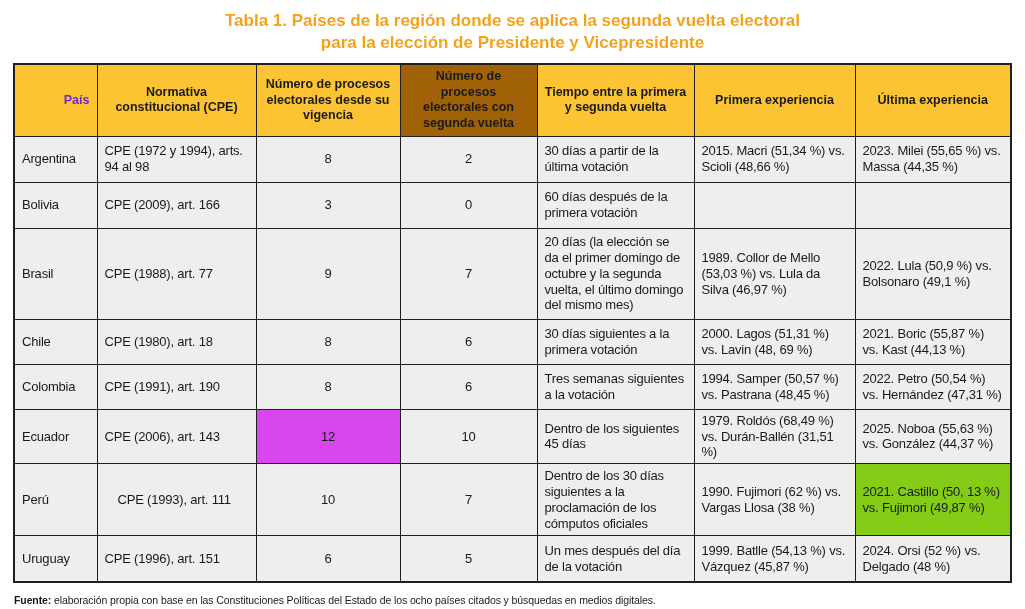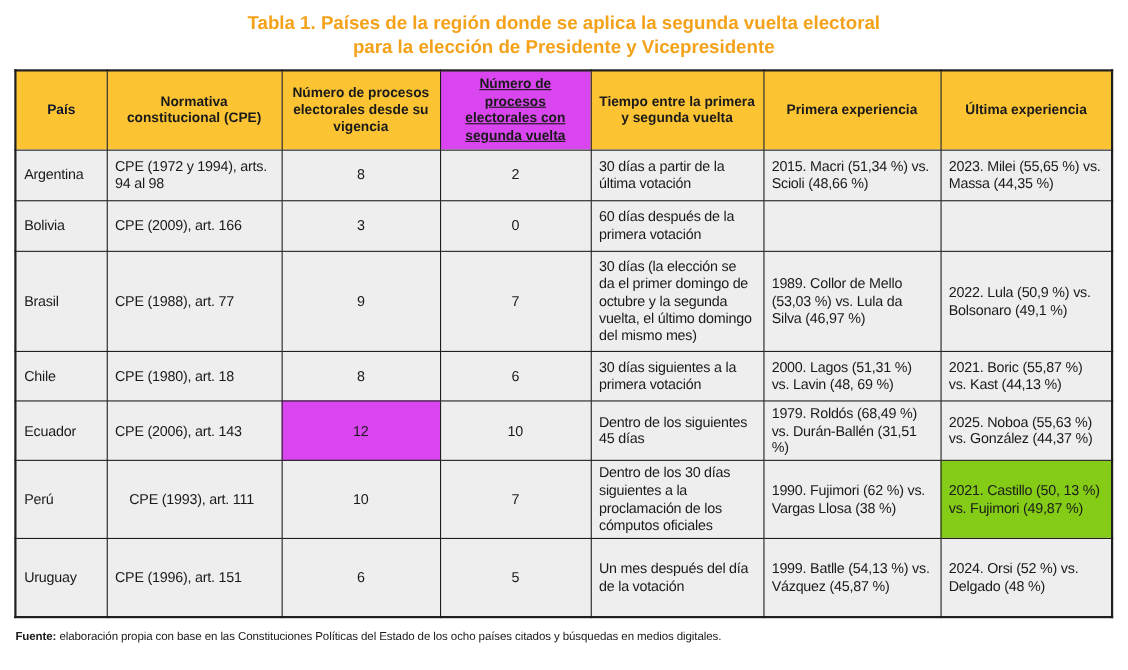--- a/index.html
+++ b/index.html
@@ -81,24 +81,24 @@
         <col style="width: 83px;">
         <col style="width: 159px;">
         <col style="width: 144px;">
         <col style="width: 137px;">
         <col style="width: 157px;">
         <col style="width: 161px;">
         <col style="width: 156px;">
       </colgroup>
     <thead>
       <tr>
-          <th style="background: rgb(252, 196, 51); color: #0f172a;">País</th>
+          <th style="background: rgb(252, 196, 51); color: #6d28d9; text-align: right;">País</th>
           <th style="background: rgb(252, 196, 51); color: rgb(26, 26, 26);">Normativa constitucional (CPE)</th>
           <th style="background: rgb(252, 196, 51); color: rgb(26, 26, 26);">Número de procesos electorales desde su vigencia</th>
-          <th style="background: #d946ef; color: rgb(26, 26, 26); text-decoration: underline;">Número de procesos electorales con segunda vuelta</th>
+          <th style="background: #a16207; color: rgb(26, 26, 26);">Número de procesos electorales con segunda vuelta</th>
           <th style="background: rgb(252, 196, 51); color: rgb(26, 26, 26);">Tiempo entre la primera y segunda vuelta</th>
           <th style="background: rgb(252, 196, 51); color: rgb(26, 26, 26);">Primera experiencia</th>
           <th style="background: rgb(252, 196, 51); color: rgb(26, 26, 26); margin-left: 48px;">Última experiencia</th>
         </tr>
     </thead>
     <tbody>
         <tr>
           <td class="col-left" style="background: rgb(238, 238, 238);">Argentina</td>
           <td class="col-left" style="background: rgb(238, 238, 238);">CPE (1972 y 1994), arts. 94 al 98</td>
           <td class="col-center" style="background: rgb(238, 238, 238);">8</td>
@@ -114,32 +114,41 @@
           <td class="col-center" style="background: rgb(238, 238, 238);">0</td>
           <td class="col-left" style="background: rgb(238, 238, 238);">60 días después de la primera votación</td>
           <td class="col-left" style="background: rgb(238, 238, 238);"></td>
           <td class="col-left" style="background: rgb(238, 238, 238);"></td>
         </tr>
         <tr>
           <td class="col-left" style="background: rgb(238, 238, 238);">Brasil</td>
           <td class="col-left" style="background: rgb(238, 238, 238);">CPE (1988), art. 77</td>
           <td class="col-center" style="background: rgb(238, 238, 238);">9</td>
           <td class="col-center" style="background: rgb(238, 238, 238);">7</td>
-          <td class="col-left" style="background: rgb(238, 238, 238);">30 días (la elección se da el primer domingo de octubre y la segunda vuelta, el último domingo del mismo mes)</td>
+          <td class="col-left" style="background: rgb(238, 238, 238);">20 días (la elección se da el primer domingo de octubre y la segunda vuelta, el último domingo del mismo mes)</td>
           <td class="col-left" style="background: rgb(238, 238, 238);">1989. Collor de Mello (53,03 %) vs. Lula da Silva (46,97 %)</td>
           <td class="col-left" style="background: rgb(238, 238, 238);">2022. Lula (50,9 %) vs. Bolsonaro (49,1 %)</td>
         </tr>
         <tr>
           <td class="col-left" style="background: rgb(238, 238, 238);">Chile</td>
           <td class="col-left" style="background: rgb(238, 238, 238);">CPE (1980), art. 18</td>
           <td class="col-center" style="background: rgb(238, 238, 238);">8</td>
           <td class="col-center" style="background: rgb(238, 238, 238);">6</td>
           <td class="col-left" style="background: rgb(238, 238, 238);">30 días siguientes a la primera votación</td>
           <td class="col-left" style="background: rgb(238, 238, 238);">2000. Lagos (51,31 %) vs. Lavin (48, 69 %)</td>
           <td class="col-left" style="background: rgb(238, 238, 238);">2021. Boric (55,87 %) vs. Kast (44,13 %)</td>
+        </tr>
+        <tr>
+          <td class="col-left" style="background: rgb(238, 238, 238);">Colombia</td>
+          <td class="col-left" style="background: rgb(238, 238, 238);">CPE (1991), art. 190</td>
+          <td class="col-center" style="background: rgb(238, 238, 238);">8</td>
+          <td class="col-center" style="background: rgb(238, 238, 238);">6</td>
+          <td class="col-left" style="background: rgb(238, 238, 238);">Tres semanas siguientes a la votación</td>
+          <td class="col-left" style="background: rgb(238, 238, 238);">1994. Samper (50,57 %) vs. Pastrana (48,45 %)</td>
+          <td class="col-left" style="background: rgb(238, 238, 238);">2022. Petro (50,54 %) vs. Hernández (47,31 %)</td>
         </tr>
         <tr>
           <td class="col-left" style="background: rgb(238, 238, 238);">Ecuador</td>
           <td class="col-left" style="background: rgb(238, 238, 238);">CPE (2006), art. 143</td>
           <td class="col-center" style="background: #d946ef;">12</td>
           <td class="col-center" style="background: rgb(238, 238, 238);">10</td>
           <td class="col-left" style="background: rgb(238, 238, 238);">Dentro de los siguientes 45 días</td>
           <td class="col-left" style="background: rgb(238, 238, 238);">1979. Roldós (68,49 %) vs. Durán-Ballén (31,51 %)</td>
           <td class="col-left" style="background: rgb(238, 238, 238);">2025. Noboa (55,63 %) vs. González (44,37 %)</td>
         </tr>

